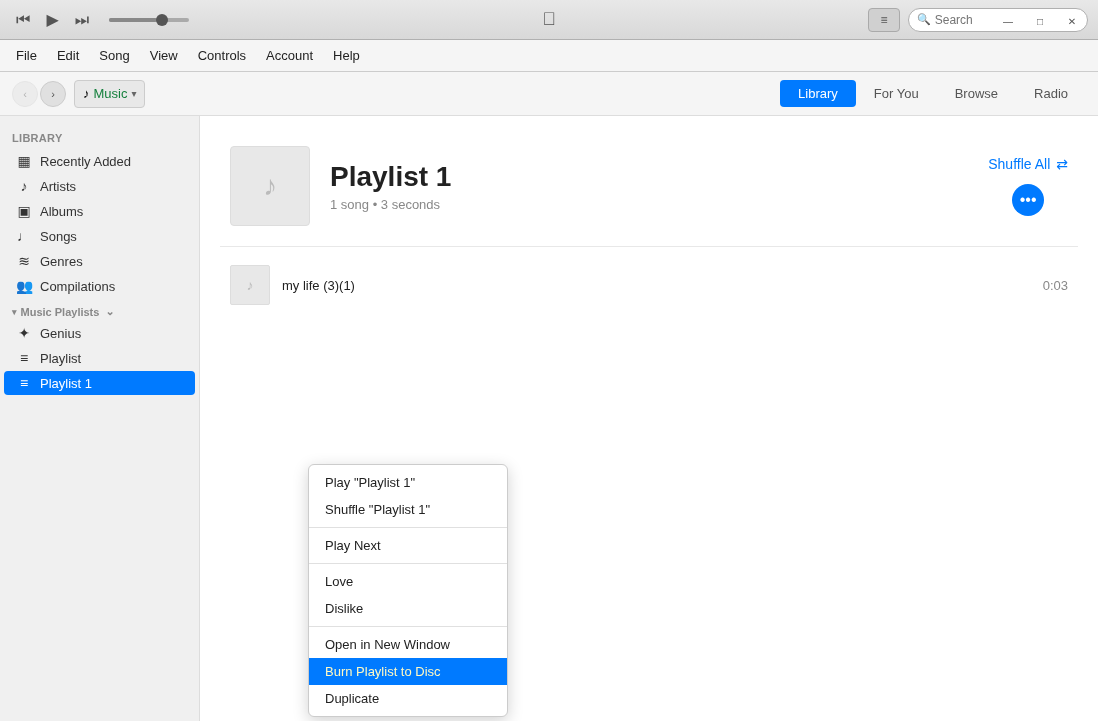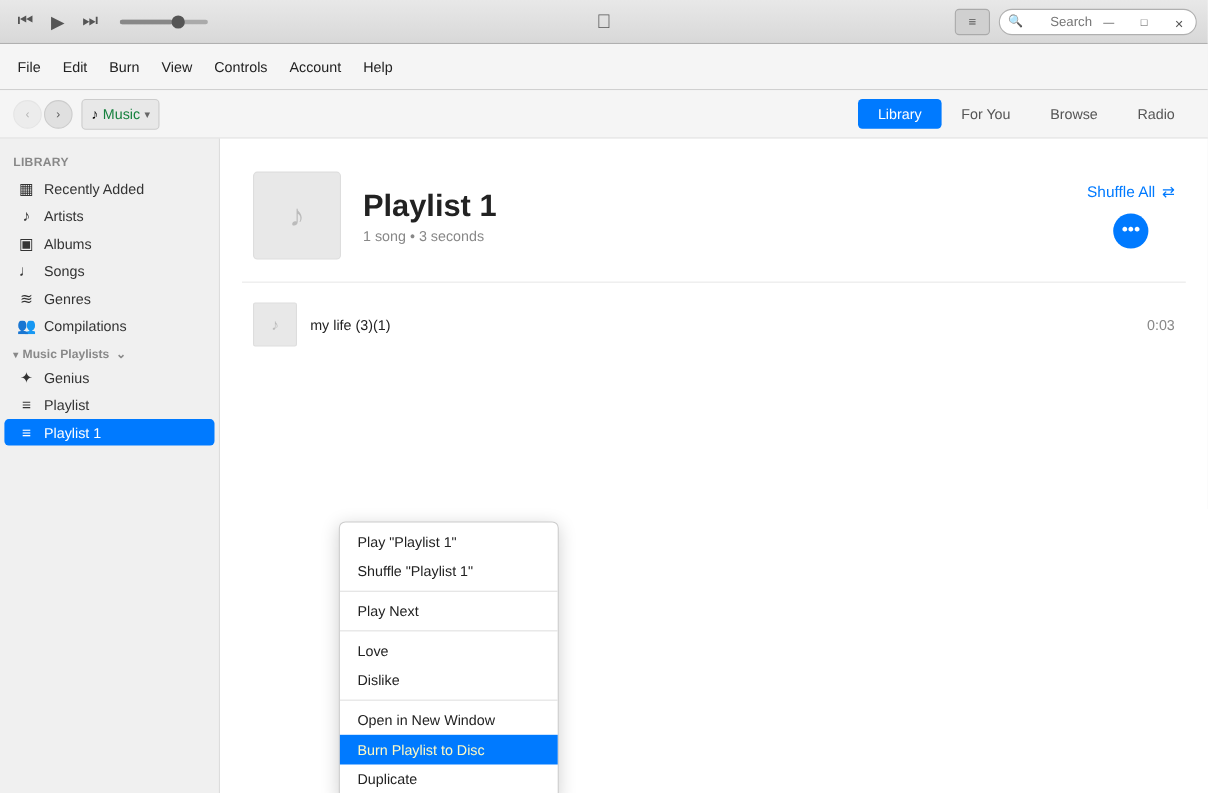--- a/index.html
+++ b/index.html
@@ -95,21 +95,20 @@
       align-items: center;
       padding: 0 8px;
       gap: 4px;
     }
     .search-box input {
       border: none;
       outline: none;
       font-size: 12px;
       width: 100%;
       background: transparent;
-      margin-left: 20px;
     }
     .search-icon-svg { color: #888; font-size: 11px; }
     .wincontrols {
       position: absolute;
       top: 4px;
       right: 0;
       display: flex;
       gap: 0;
     }
     .winbtn {
@@ -121,21 +120,21 @@
       font-size: 10px;
       color: #555;
       display: flex;
       align-items: center;
       justify-content: center;
     }
 
     
     .menubar {
       background: #f5f5f5;
-      height: 42px;
+      height: 32px;
       display: flex;
       align-items: center;
       border-bottom: 1px solid #ccc;
       padding: 0 8px;
       gap: 4px;
     }
     .menu-item {
       padding: 2px 8px;
       font-size: 13px;
       color: #222;
@@ -403,21 +402,21 @@
       <button class="winbtn">—</button>
       <button class="winbtn">□</button>
       <button class="winbtn close">✕</button>
     </div>
   </div>
 </div>
 
 <div class="menubar">
   <span class="menu-item">File</span>
   <span class="menu-item">Edit</span>
-  <span class="menu-item">Burn</span>
+  <span class="menu-item">Song</span>
   <span class="menu-item">View</span>
   <span class="menu-item">Controls</span>
   <span class="menu-item">Account</span>
   <span class="menu-item">Help</span>
 </div>
 
 <div class="navbar">
   <div class="nav-arrows">
     <div class="nav-arrow disabled">‹</div>
     <div class="nav-arrow">›</div>

